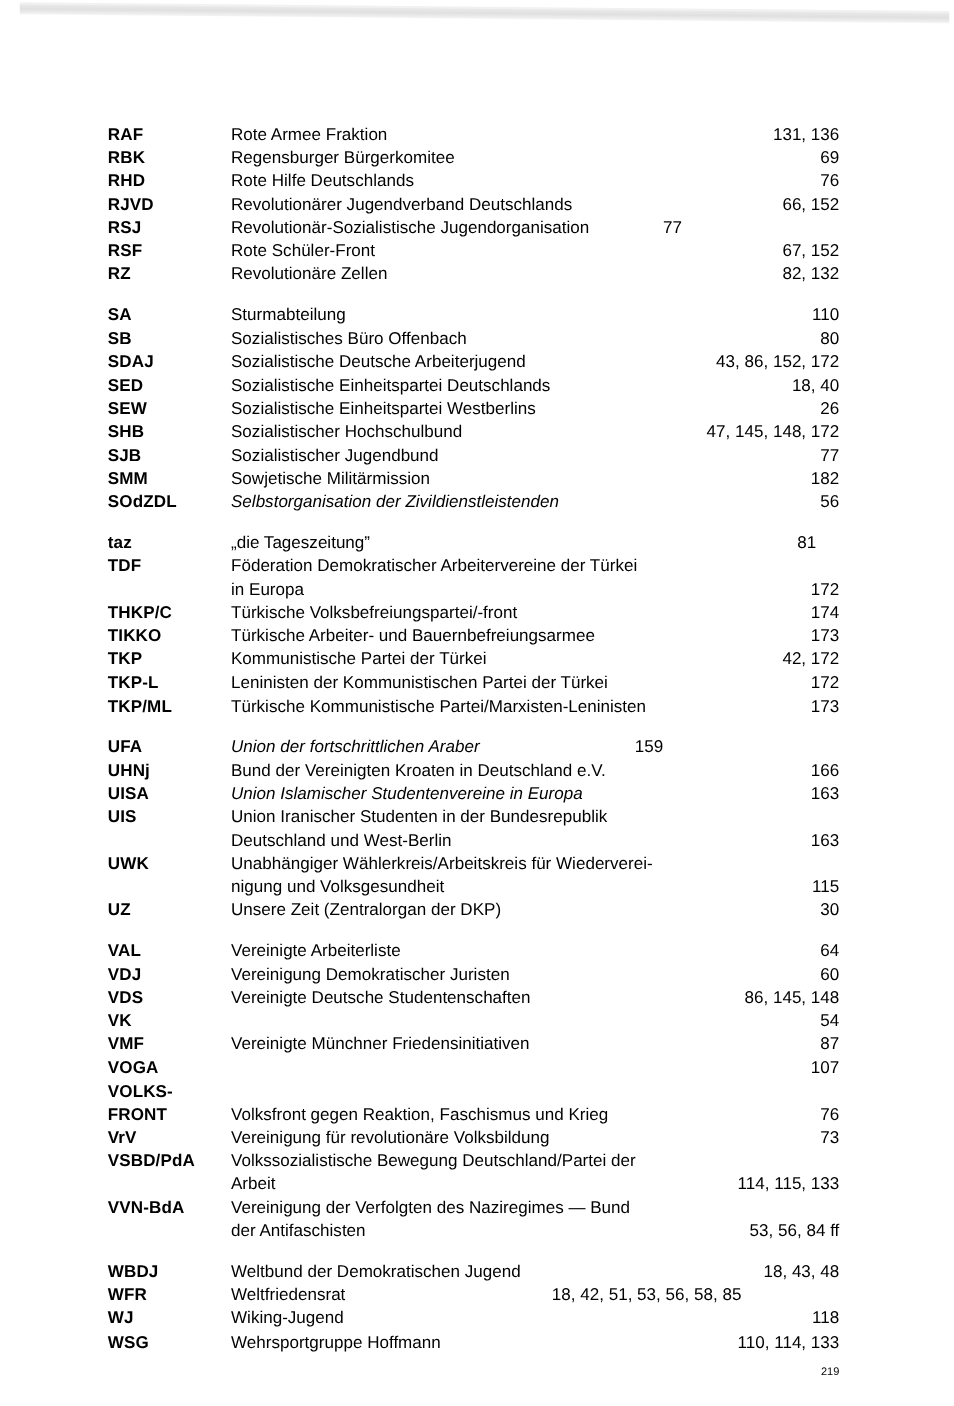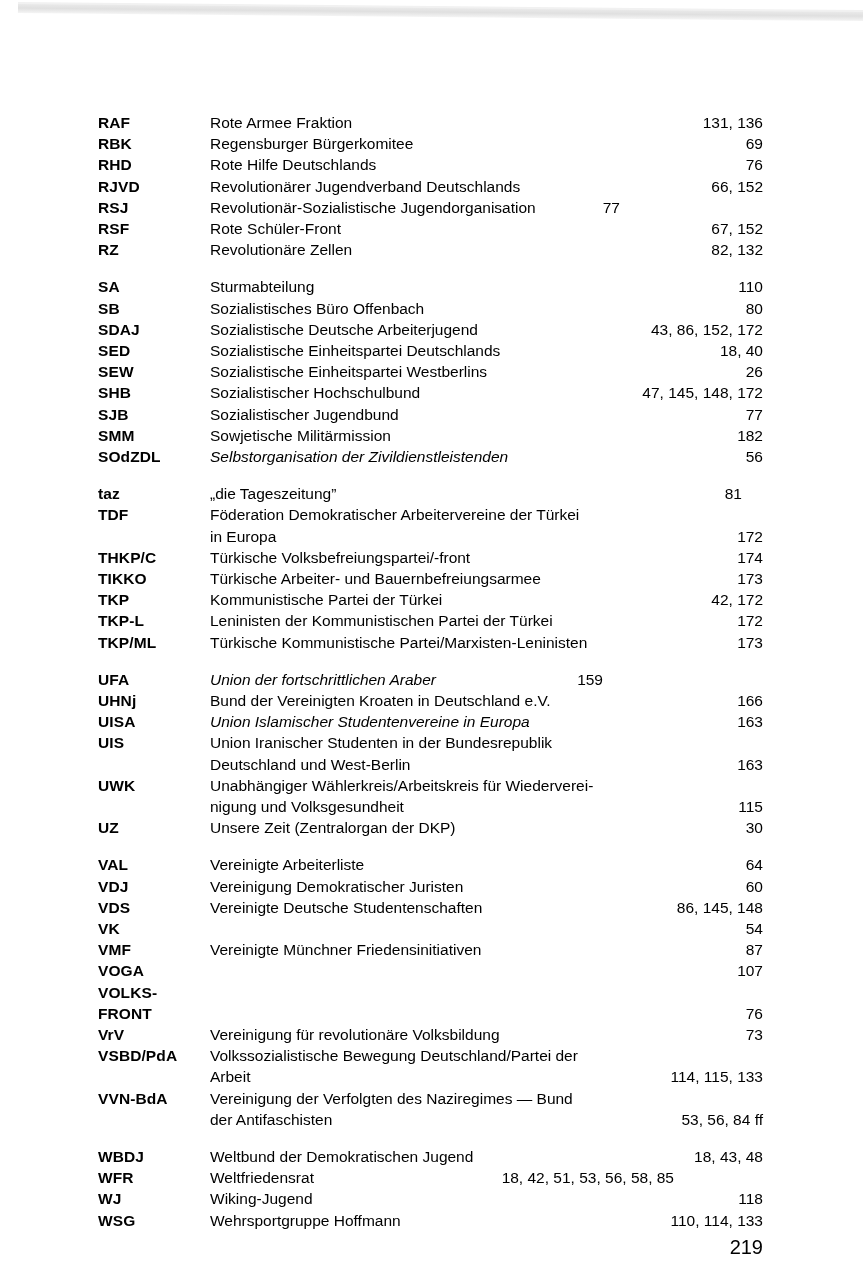--- a/index.html
+++ b/index.html
@@ -89,21 +89,21 @@
     font-size: 15.5px;
     line-height: 21.2px;
     text-align: right;
     white-space: nowrap;
   }
 
   .folio {
     position: absolute;
     right: 104px;
     top: 1237px;
-    font-size: 20px;
+    font-size: 10px;
     line-height: 21px;
     text-align: left;
   }
 </style>
 </head>
 <body>
 
 <div id="page">
 
   <div class="scan-edge">
@@ -300,20 +300,21 @@
         <div class="abbr">VOGA</div>
         <div class="pages">107</div>
       </div>
       <div class="entry" style="position: absolute; left: 0px; top: 981.6px; width: 867px;">
         <div class="abbr">VOLKS-</div>
         <div class="desc"></div>
         <div class="pages"></div>
       </div>
       <div class="entry" style="position: absolute; left: 0px; top: 1002.8px; width: 867px;">
         <div class="abbr">FRONT</div>
+        <div class="desc">Volksfront gegen Reaktion, Faschismus und Krieg</div>
         <div class="pages">76</div>
       </div>
       <div class="entry" style="position: absolute; left: 0px; top: 1024px; width: 867px;">
         <div class="abbr">VrV</div>
         <div class="desc">Vereinigung für revolutionäre Volksbildung</div>
         <div class="pages">73</div>
       </div>
       <div class="entry" style="position: absolute; left: 0px; top: 1045.2px; width: 867px;">
         <div class="abbr">VSBD/PdA</div>
         <div class="desc">Volkssozialistische Bewegung Deutschland/Partei der</div>

